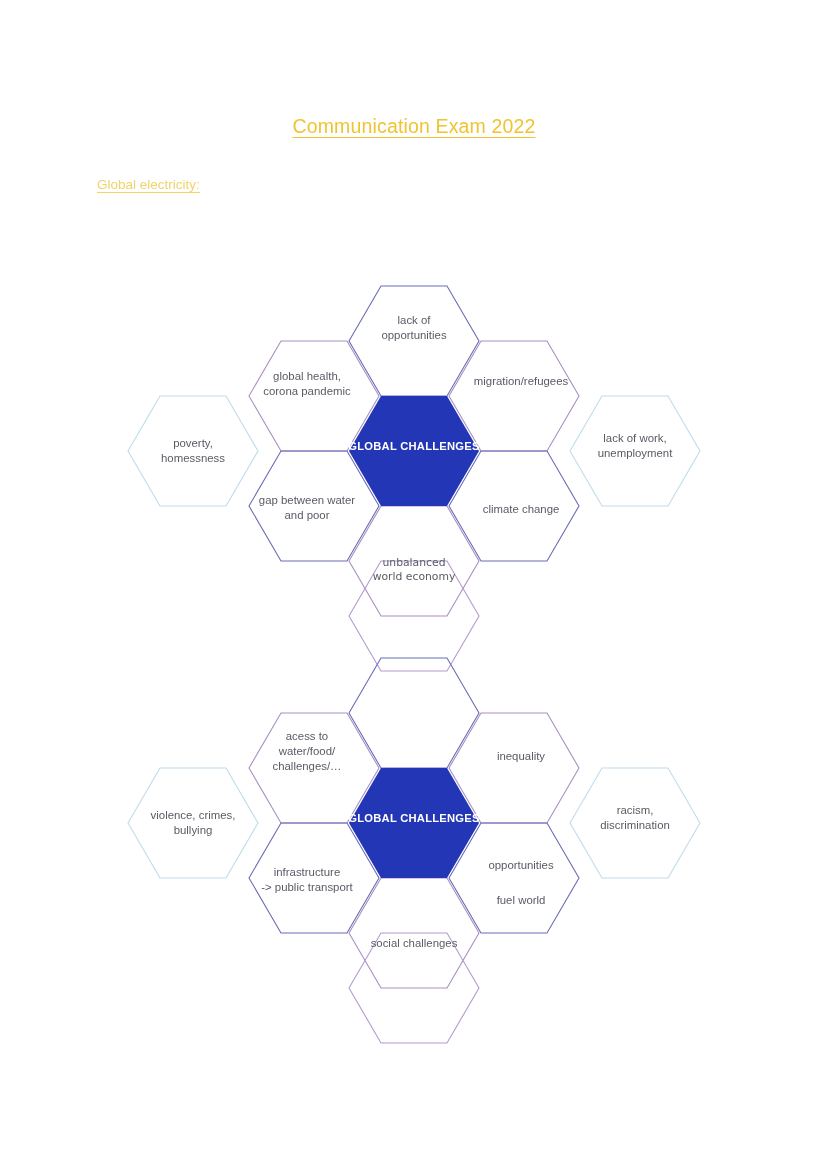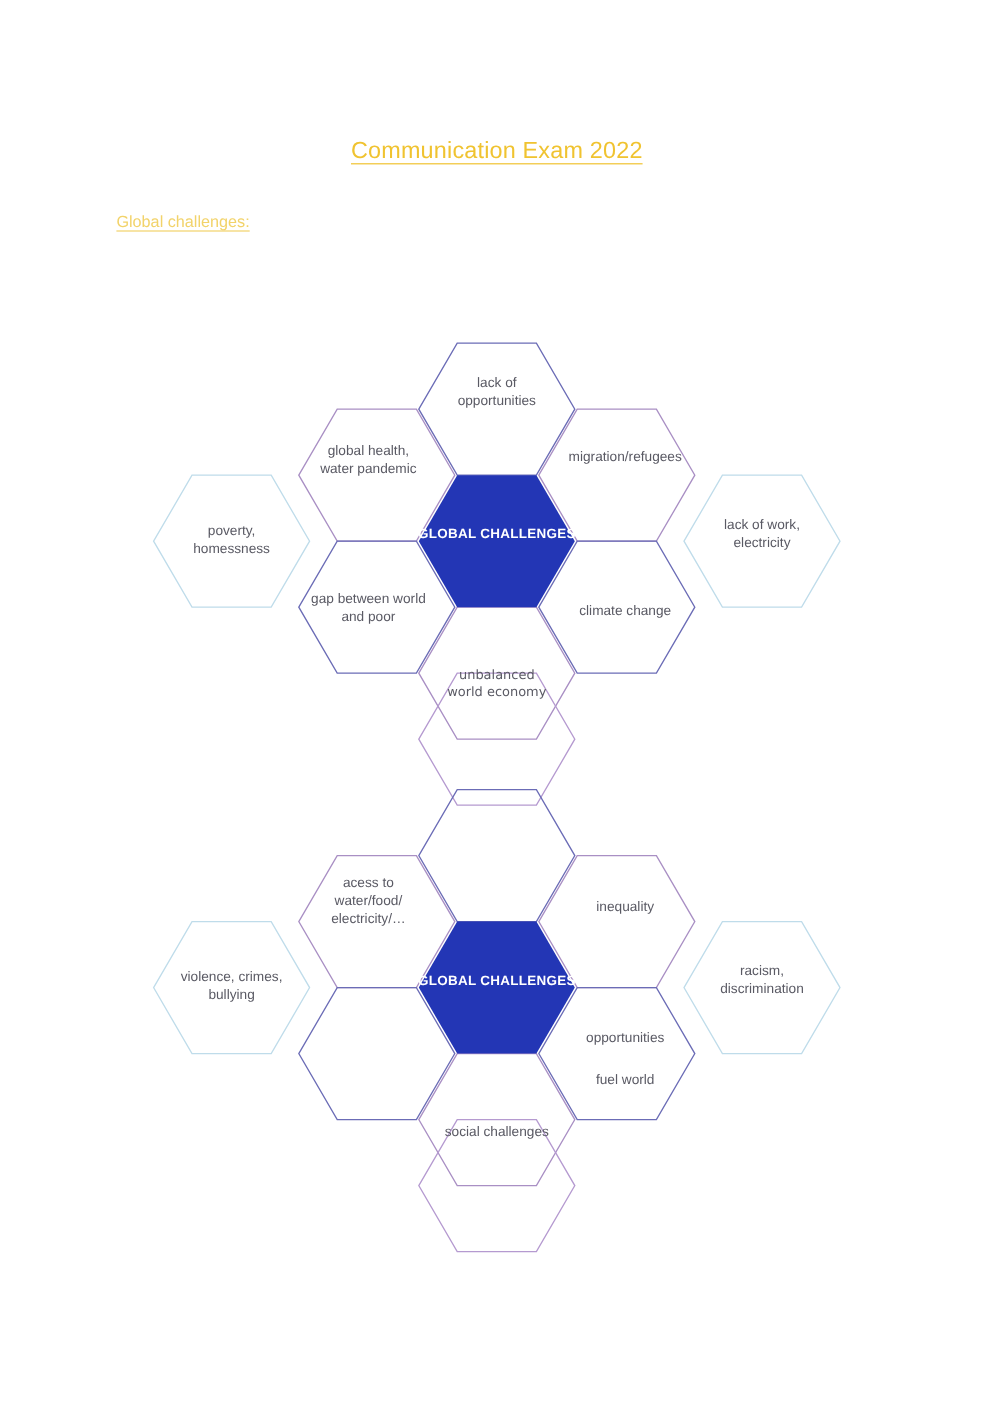--- a/index.html
+++ b/index.html
@@ -74,21 +74,21 @@
     font-size: 11.2px;
     letter-spacing: 0.25px;
   }
   .hex-label.round-font { font-family: "DejaVu Sans", sans-serif; font-size: 10.8px; text-align: center; }
 </style>
 </head>
 <body>
 
 <div class="doc-title">Communication Exam 2022</div>
 
-<div class="doc-subtitle">Global challenges:</div>
+<div class="doc-subtitle">Global electricity:</div>
 
 <div class="diagram">
 
   <div class="cluster" id="cluster-1">
     <svg class="hex-svg" width="828" height="420" viewBox="0 0 828 420">
       <g fill="none" stroke-width="1.1">
 
         <polygon points="128,203 160,148 226,148 258,203 226,258 160,258" stroke="#bfdcea"></polygon>
 
         <polygon points="570,203 602,148 668,148 700,203 668,258 602,258" stroke="#bfdcea"></polygon>
@@ -108,31 +108,31 @@
         <polygon points="349,368 381,313 447,313 479,368 447,423 381,423" stroke="#b59ad0"></polygon>
       </g>
 
       <polygon points="349,203 381,148 447,148 479,203 447,258 381,258" fill="#2336b5" stroke="none"></polygon>
     </svg>
 
     <div class="hex-label" style="left:193px; top:203px; width:110px;">poverty,
 homessness</div>
 
     <div class="hex-label" style="left:307px; top:136px; width:126px;">global health,
-water pandemic</div>
+corona pandemic</div>
 
     <div class="hex-label" style="left:414px; top:80px; width:120px;">lack of
 opportunities</div>
 
     <div class="hex-label" style="left:521px; top:134px; width:132px;">migration/refugees</div>
 
     <div class="hex-label" style="left:635px; top:198px; width:122px;">lack of work,
-electricity</div>
+unemployment</div>
 
-    <div class="hex-label" style="left:307px; top:260px; width:126px;">gap between world
+    <div class="hex-label" style="left:307px; top:260px; width:126px;">gap between water
 and poor</div>
 
     <div class="hex-label" style="left:521px; top:262px; width:124px;">climate change</div>
 
     <div class="hex-label round-font" style="left:414px; top:322px; width:126px;">unbalanced
 world economy</div>
 
     <div class="hex-label center-label" style="left:414px; top:198px; width:150px;">GLOBAL CHALLENGES</div>
   </div>
 
@@ -150,28 +150,30 @@
         <polygon points="349,368 381,313 447,313 479,368 447,423 381,423" stroke="#b59ad0"></polygon>
       </g>
       <polygon points="349,203 381,148 447,148 479,203 447,258 381,258" fill="#2336b5" stroke="none"></polygon>
     </svg>
 
     <div class="hex-label" style="left:193px; top:203px; width:120px;">violence, crimes,
 bullying</div>
 
     <div class="hex-label" style="left:307px; top:132px; width:110px;">acess to
 water/food/
-electricity/…</div>
+challenges/…</div>
 
 
     <div class="hex-label" style="left:521px; top:137px; width:116px;">inequality</div>
 
     <div class="hex-label" style="left:635px; top:198px; width:122px;">racism,
 discrimination</div>
 
+    <div class="hex-label" style="left:307px; top:260px; width:134px;">infrastructure
+-&gt; public transport</div>
 
     <div class="hex-label" style="left:521px; top:246px; width:124px;">opportunities</div>
 
     <div class="hex-label" style="left:521px; top:281px; width:124px;">fuel world</div>
 
     <div class="hex-label" style="left:414px; top:324px; width:140px;">social challenges</div>
 
     <div class="hex-label center-label" style="left:414px; top:198px; width:150px;">GLOBAL CHALLENGES</div>
   </div>
 

